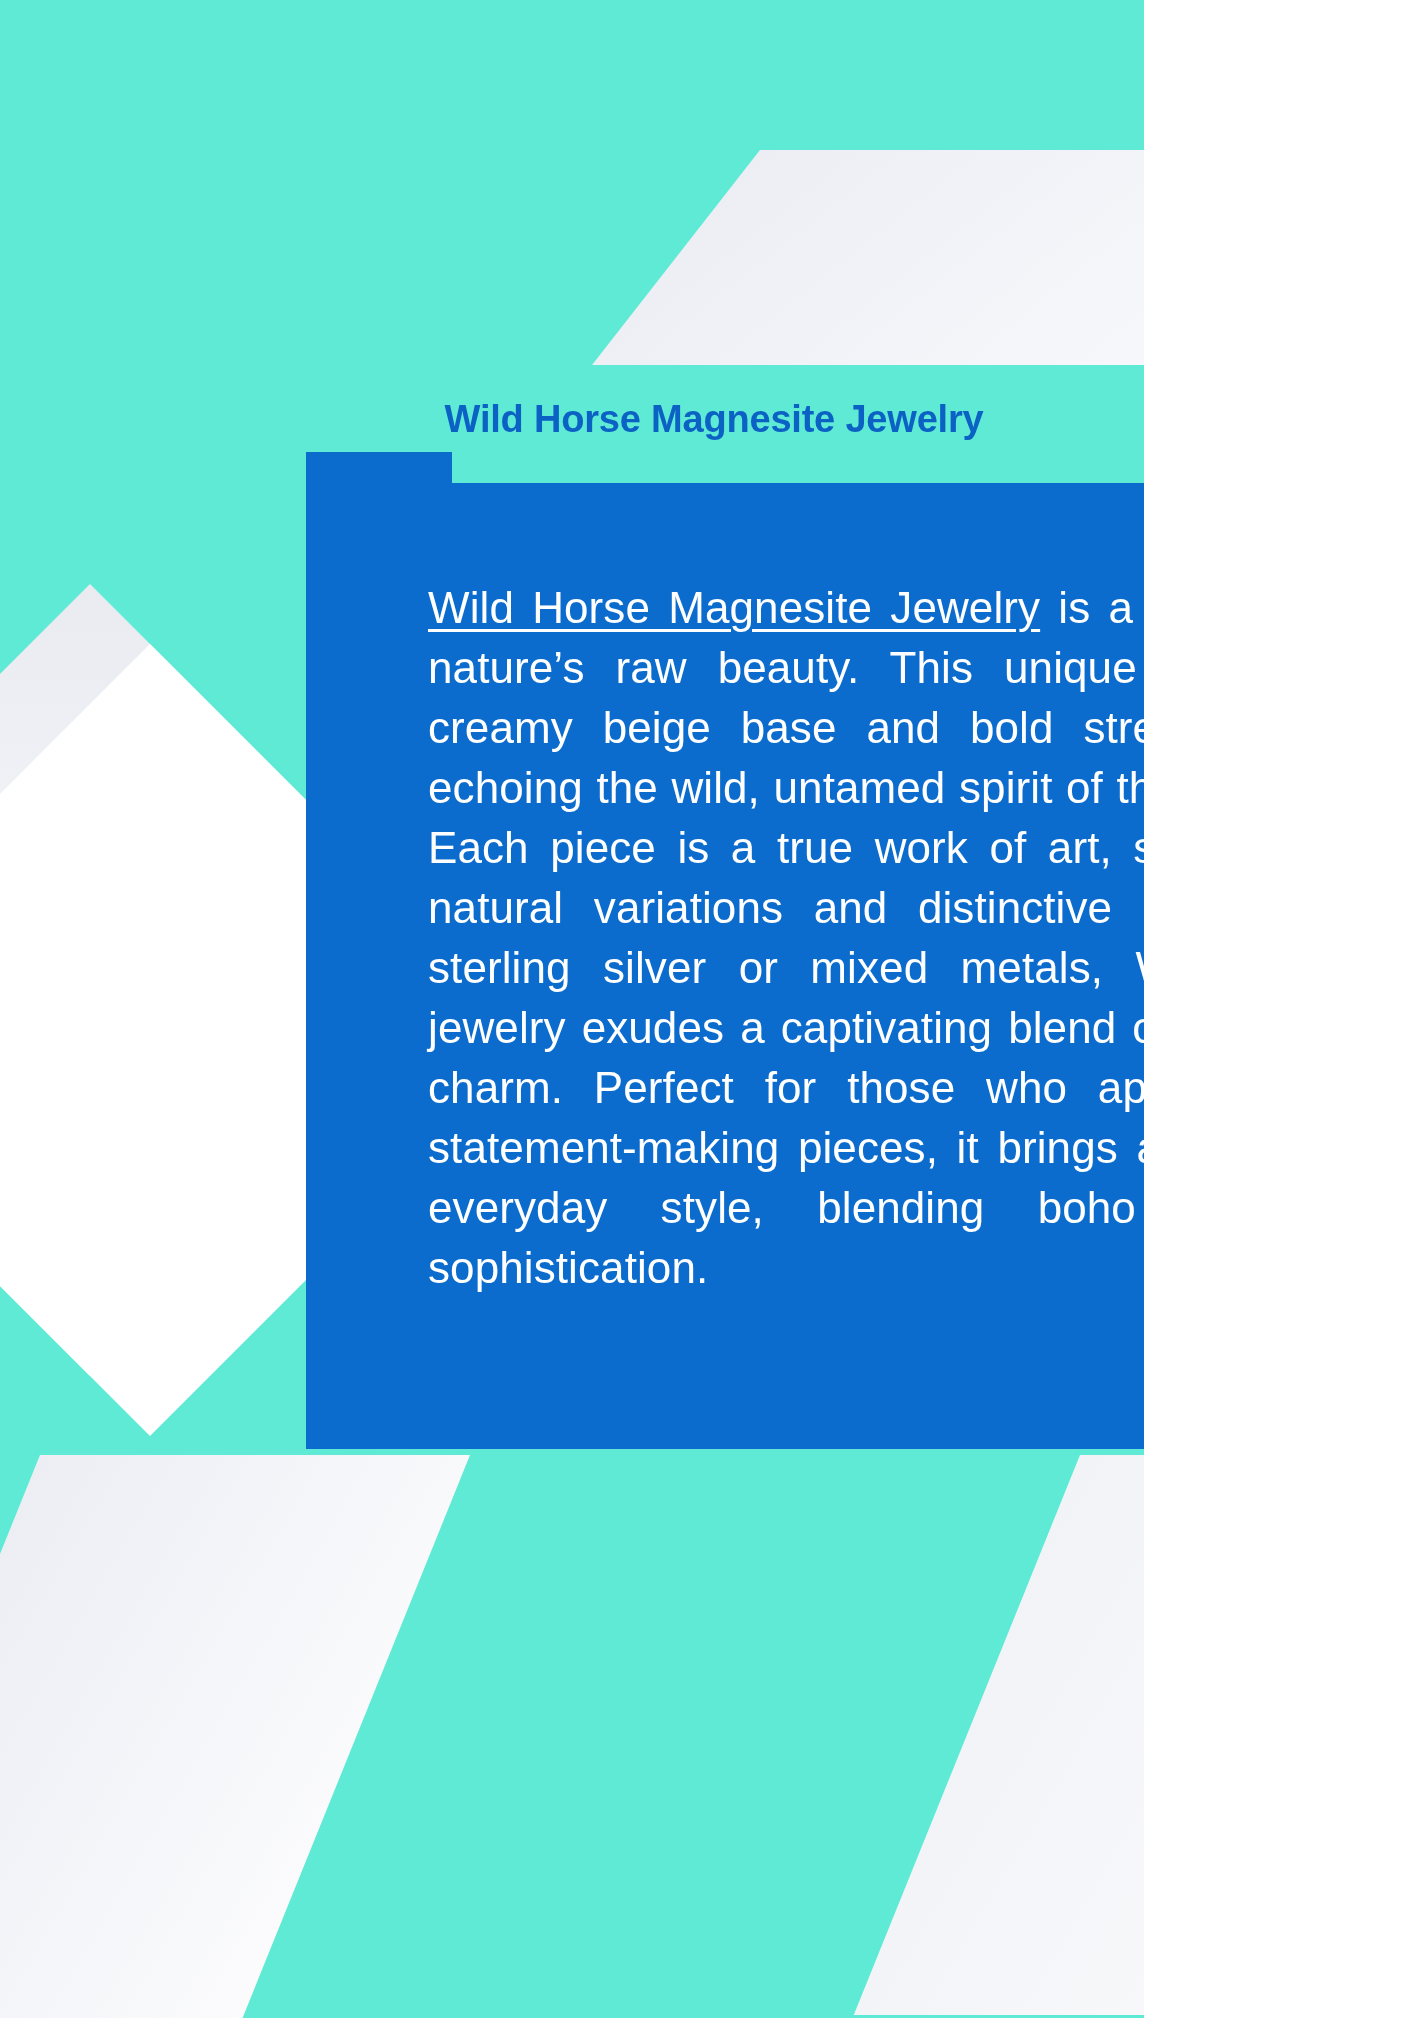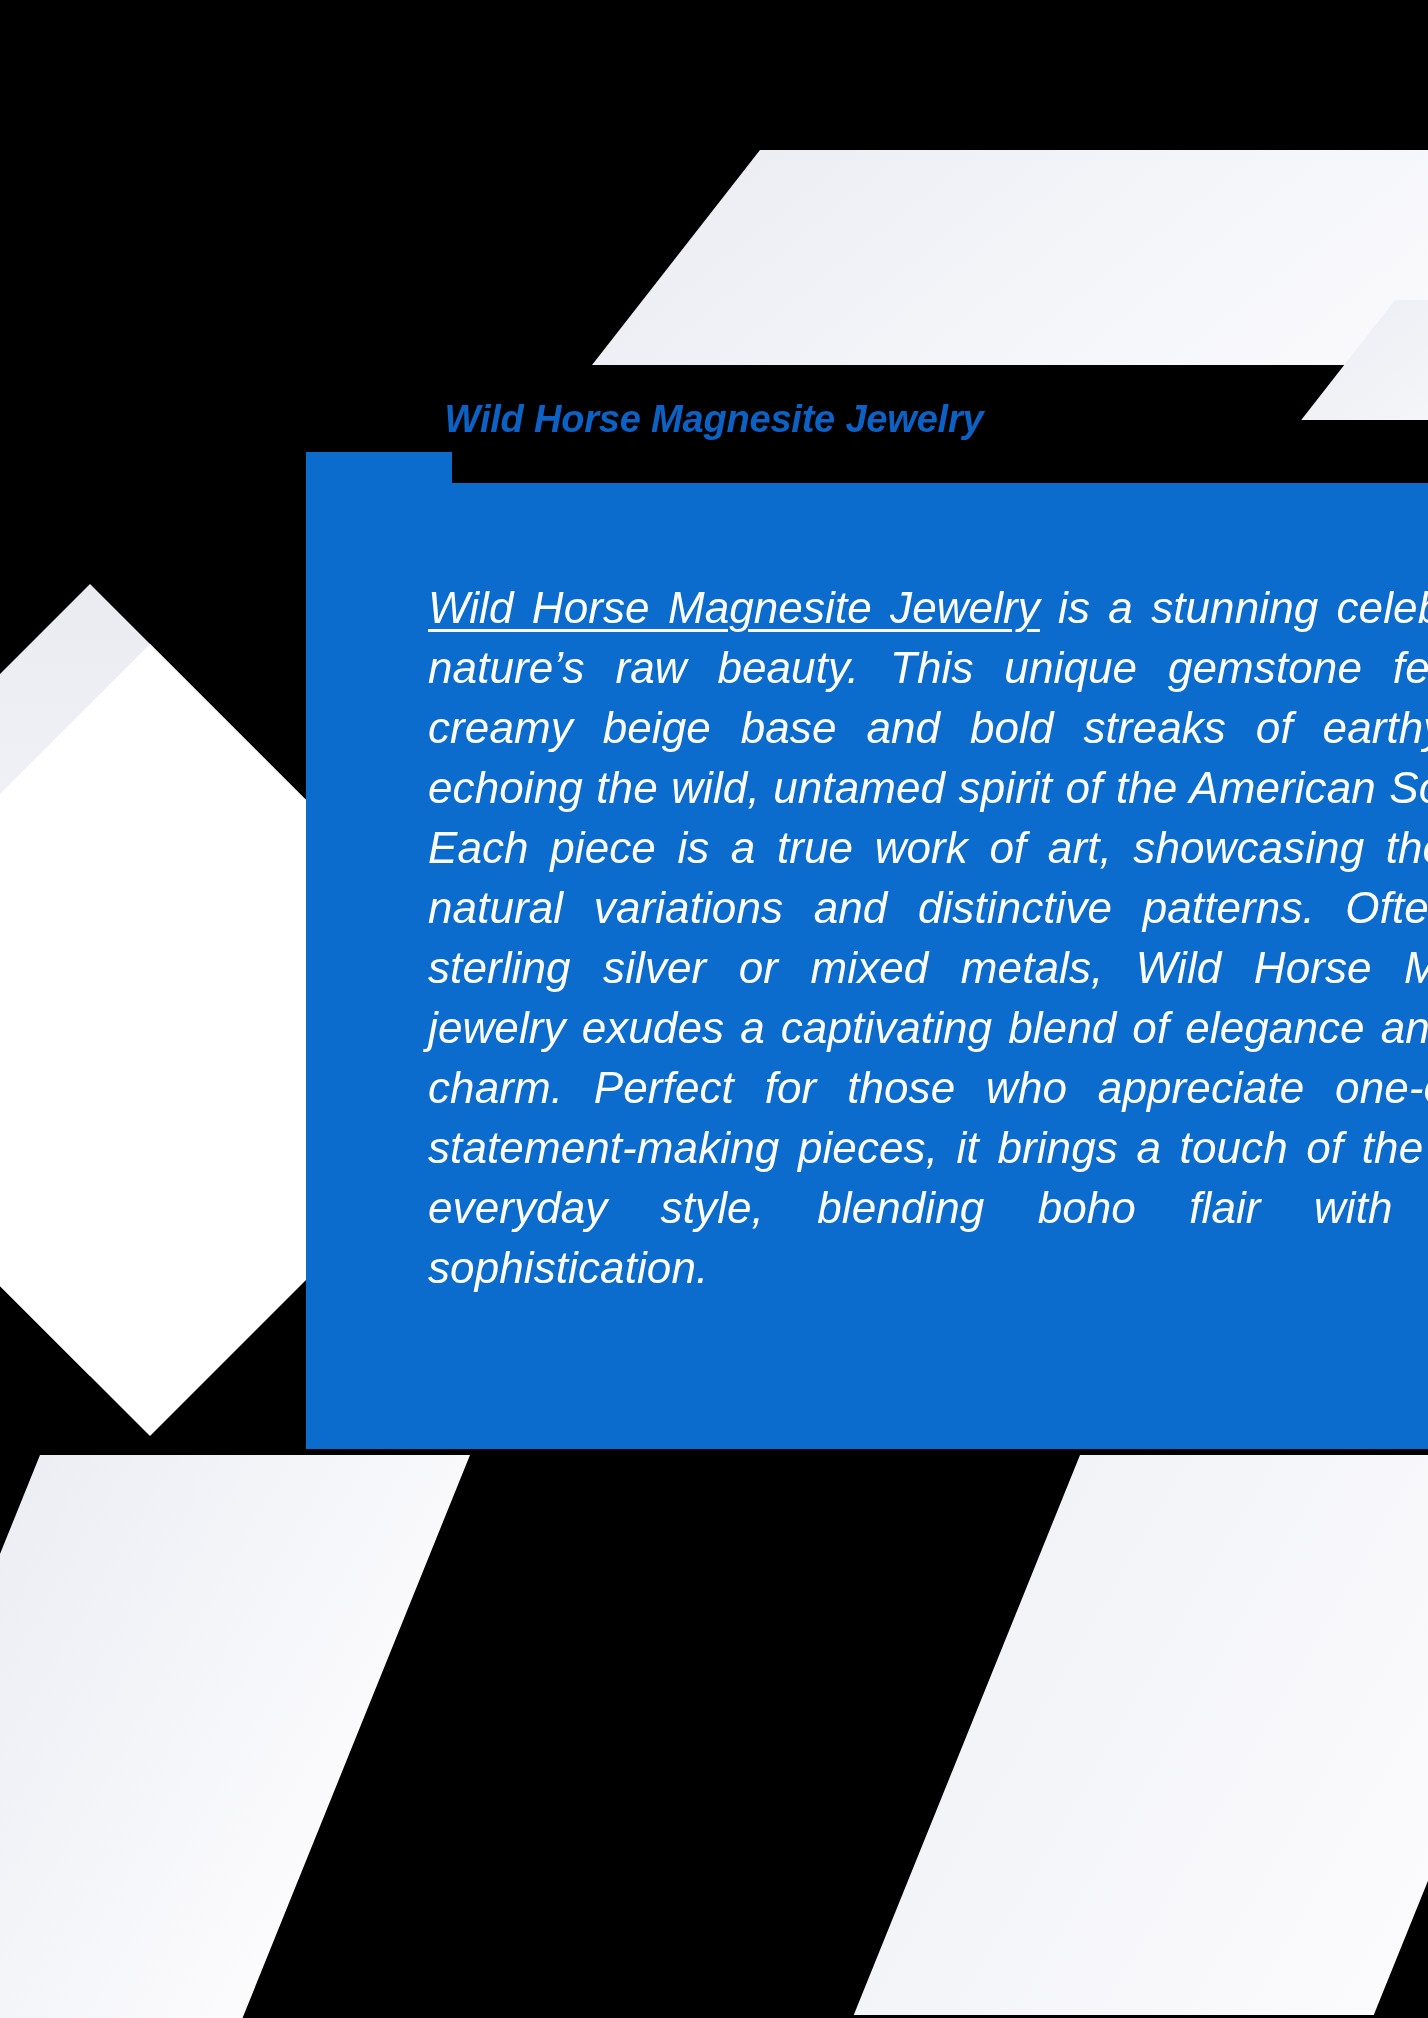--- a/index.html
+++ b/index.html
@@ -7,25 +7,24 @@
     margin: 0;
     padding: 0;
     background: #ffffff;
   }
   body {
     font-family: "Liberation Sans", sans-serif;
   }
 
   #slide {
     position: relative;
-    width: 1428px;
+    width: 1144px;
     height: 2018px;
     overflow: hidden;
-    background: #000000;
-    font-style: italic;
+    background: #5eead4;
   }
 
   
   .bg-layer {
     position: absolute;
     inset: 0;
     overflow: hidden;
     pointer-events: none;
   }
 

